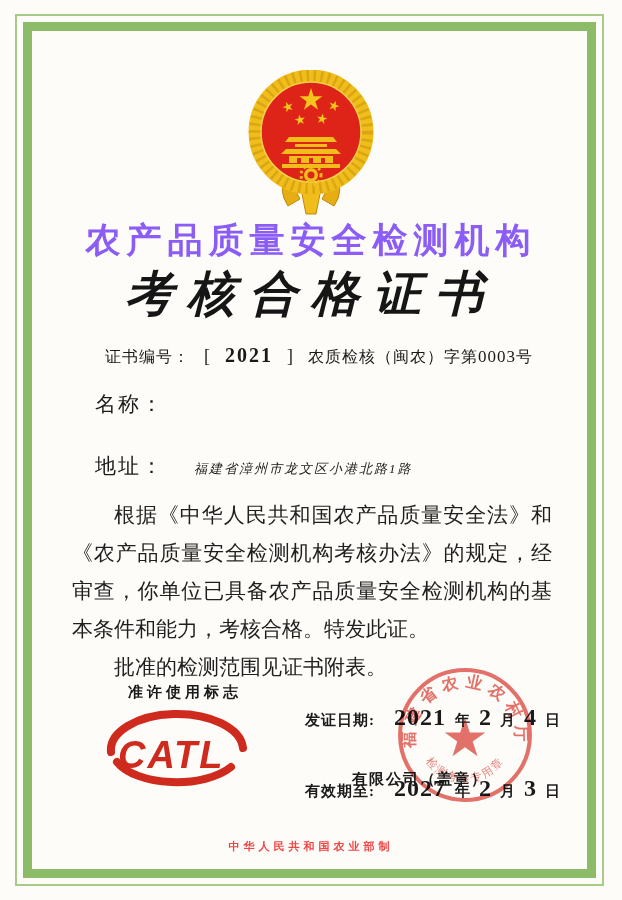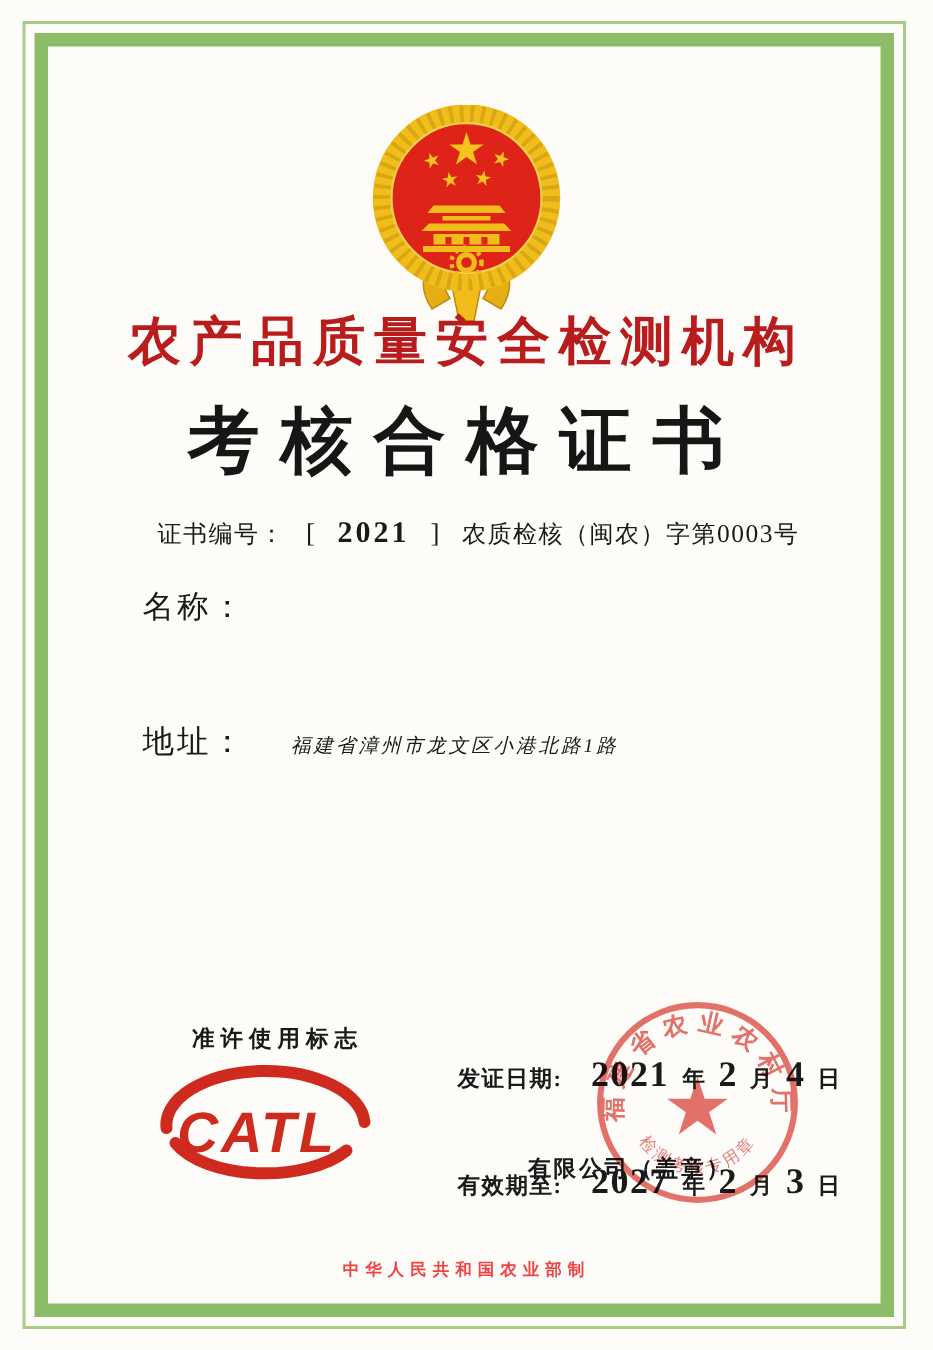--- a/index.html
+++ b/index.html
@@ -17,39 +17,39 @@
   .frame-outer{
     position:absolute;left:15px;top:14px;right:18px;bottom:14px;
     border:2px solid #a8cb87;pointer-events:none;
   }
   .frame-inner{
     position:absolute;left:23px;top:22px;right:26px;bottom:22px;
     border:9px solid #8cbc67;pointer-events:none;
   }
   .emblem{position:absolute;left:243px;top:70px;width:136px;height:148px;}
   .title1{
-    position:absolute;left:0;right:0;top:204px;text-align:center;
-    font-size:35px;font-weight:bold;letter-spacing:6px;color:#b91c1c;
+    position:absolute;left:0;right:0;top:217px;text-align:center;
+    font-size:35px;font-weight:bold;letter-spacing:6px;color:#8b5cf6;
   }
   .title2{
     position:absolute;left:0;right:0;top:262px;text-align:center;
-    font-size:48px;font-weight:bold;letter-spacing:14px;color:#161616;
+    font-size:48px;font-weight:bold;font-style:italic;letter-spacing:14px;color:#161616;
   }
   .cert-no{
     position:absolute;left:0;right:0;top:344px;text-align:center;
     font-size:16px;letter-spacing:1px;transform:translateX(8px);
   }
   .cert-no .bracket{font-size:18px;padding:0 14px;}
   .cert-no .no-year{font-size:20px;font-weight:bold;letter-spacing:2px;}
   .cert-no .no-serial{font-size:17px;font-weight:normal;}
   .field{position:absolute;left:95px;display:flex;align-items:baseline;}
   .field-label{font-size:21px;letter-spacing:2px;white-space:nowrap;}
   .name-row{top:390px;}
   .name-row .value{font-size:23px;font-weight:600;margin-left:32px;letter-spacing:1px;}
-  .addr-row{top:452px;margin-top:28px;}
+  .addr-row{top:452px;}
   .addr-row .value{font-size:13px;font-weight:normal;font-style:italic;margin-left:30px;letter-spacing:2px;}
   .body-text{
     position:absolute;left:72px;top:496px;width:480px;
     font-size:21px;line-height:38px;text-align:justify;color:#1f1f1f;
   }
   .body-text p{margin:0;text-indent:2em;}
   .mark-label{
     position:absolute;left:128px;top:683px;
     font-size:15px;font-weight:bold;letter-spacing:4px;
   }
@@ -131,20 +131,24 @@
 
   <div class="field name-row">
     <span class="field-label">名称：</span>
   </div>
 
   <div class="field addr-row">
     <span class="field-label">地址：</span>
     <span class="value">福建省漳州市龙文区小港北路1路</span>
   </div>
 
+  <div class="body-text">
+    <p>根据《中华人民共和国农产品质量安全法》和《农产品质量安全检测机构考核办法》的规定，经审查，你单位已具备农产品质量安全检测机构的基本条件和能力，考核合格。特发此证。</p>
+    <p>批准的检测范围见证书附表。</p>
+  </div>
 
   <div class="mark-label">准许使用标志</div>
 
   <svg class="catl" viewBox="0 0 142 82" aria-hidden="true">
     <path d="M5,46 A66,36 0 0 1 137,42" fill="none" stroke="#cf2a1e" stroke-width="8" stroke-linecap="round"></path>
     <path d="M11,56 A64,32 0 0 0 125,61" fill="none" stroke="#cf2a1e" stroke-width="8" stroke-linecap="round"></path>
     <text x="12" y="62" font-size="38" font-weight="bold" font-style="italic" font-family="Liberation Sans, sans-serif" fill="#cf2a1e" letter-spacing="2">CATL</text>
   </svg>
 
   <div class="date-row row1">

